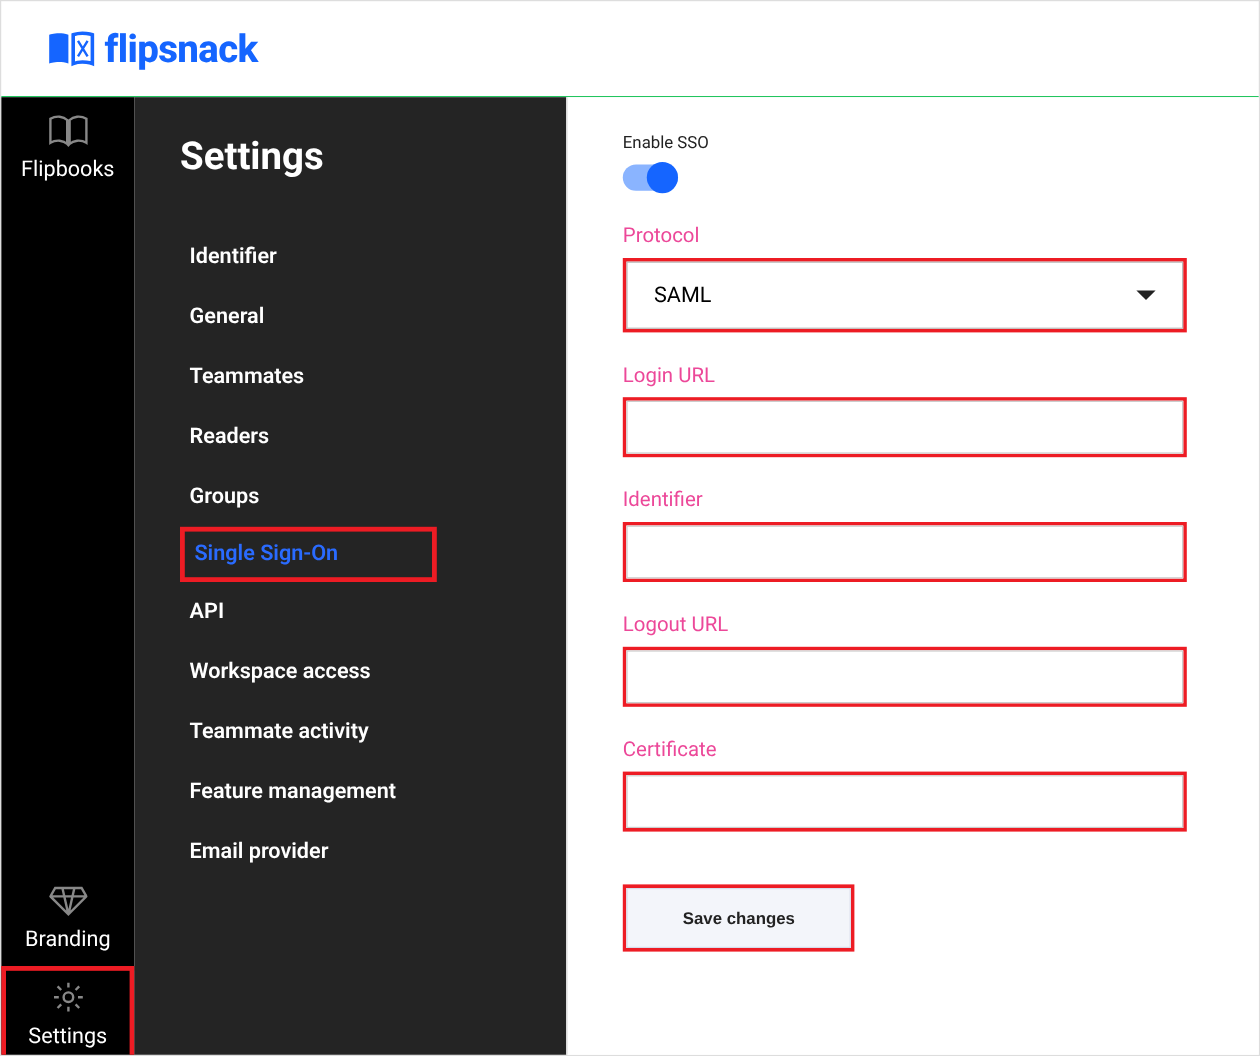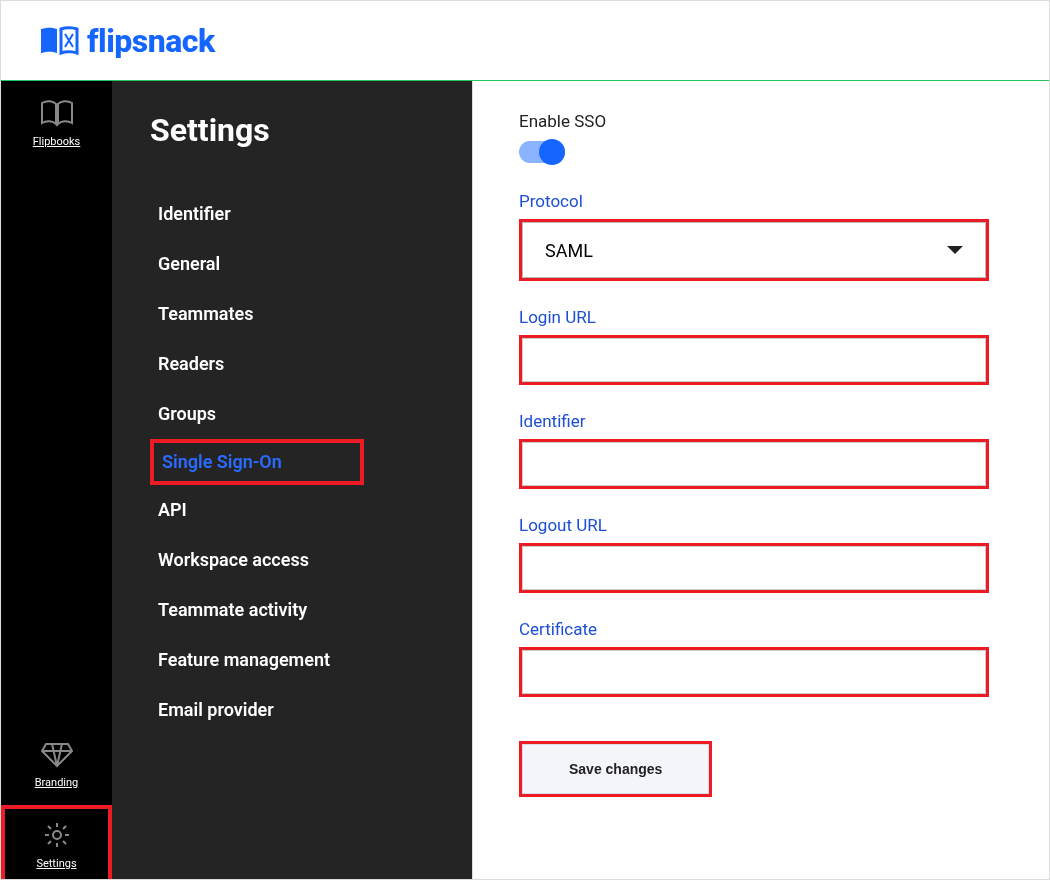--- a/index.html
+++ b/index.html
@@ -47,23 +47,22 @@
     }
     .rail-top { flex: 0 0 auto; }
     .rail-bottom { margin-top: auto; }
     .rail-item {
       display: flex;
       flex-direction: column;
       align-items: center;
       justify-content: center;
       height: 85px;
       gap: 8px;
-      font-size: 11px;
-      cursor: pointer;
-      text-decoration: underline;
+      font-size: 18px;
+      cursor: pointer;
     }
     .rail-item svg { fill: none; stroke: #888; stroke-width: 2; }
     .rail-item.compact { height: 80px; }
     .rail-item.highlight-red { border: 4px solid #ed1c24; border-bottom: none; height: 76px;}
     .rail-item .label { color: #fff; }
 
     
     .subnav {
       width: 360px;
       background: #242424;
@@ -92,35 +91,35 @@
     
     .main {
       flex: 1;
       background: #fff;
       padding: 30px 20px 30px 46px;
       border-left: 1px solid #ddd;
       position: relative;
     }
     .main-inner { max-width: 470px; }
 
-    .section-lbl { font-size: 17px; color: #222; margin-bottom: 10px; }
+    .section-lbl { font-size: 14px; color: #222; margin-bottom: 10px; }
 
     .toggle {
       width: 46px; height: 22px; border-radius: 12px;
       background: #8ab4ff; position: relative; cursor: pointer;
       margin-bottom: 28px;
     }
     .toggle::after {
       content: ""; position: absolute; right: 0; top: -2px;
       width: 26px; height: 26px; border-radius: 50%;
       background: #1565ff;
     }
 
     .field-group { margin-bottom: 26px; }
-    .field-label { font-size: 17px; color: #1d4ed8; margin-bottom: 8px; display: block; }
+    .field-label { font-size: 17px; color: #ec4899; margin-bottom: 8px; display: block; }
 
     .select-wrap, .input-wrap {
       border: 3px solid #ed1c24;
       padding: 0;
     }
     .select-inner {
       border: 1px solid #bbb;
       height: 56px;
       display: flex;
       align-items: center;

